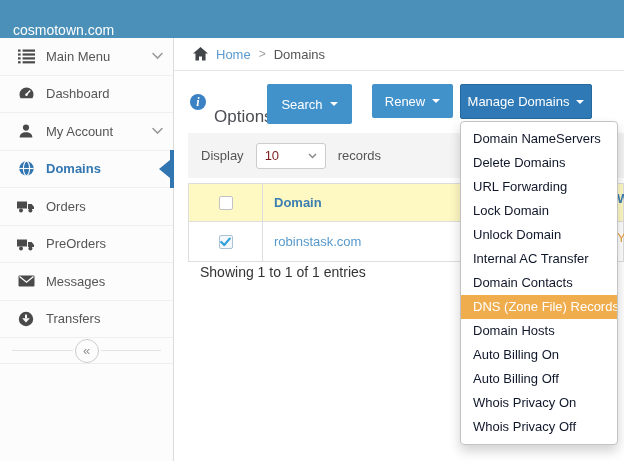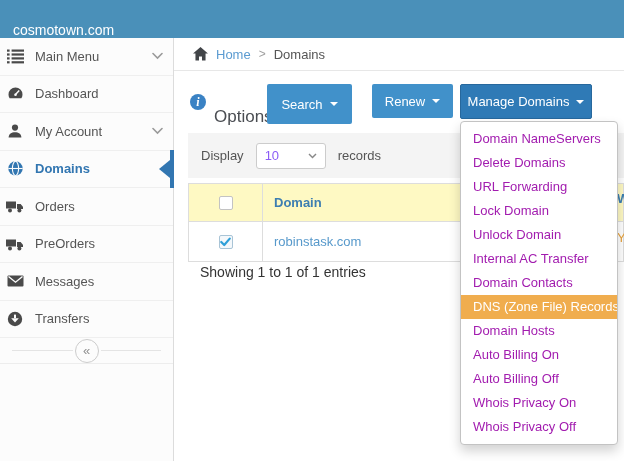--- a/index.html
+++ b/index.html
@@ -25,21 +25,21 @@
     background:var(--topbar-bg);color:#fff;display:flex;align-items:flex-end;
     padding-left:13px;font-size:14px;font-weight:400;
   }
   
   .sidebar{
     position:absolute;left:0;top:38px;width:174px;height:423px;
     background:#fcfcfc;border-right:1px solid #dcdcdc;
   }
   .side-item{
     height:37.5px;display:flex;align-items:center;position:relative;
-    padding:0 10px 0 6px;border-bottom:1px solid #efefef;
+    padding:0 10px 0 17px;border-bottom:1px solid #efefef;
     font-size:13px;color:#555;cursor:pointer;background:#fcfcfc;text-align:center;
   }
   .side-item .s-icon{
     width:18px;height:17px;margin-right:11px;flex:none;color:#4a4a4a;
     display:flex;align-items:center;justify-content:center;
   }
   .side-item .chev{margin-left:auto;color:#9a9a9a;display:flex;align-items:center;}
   .side-item.active{color:var(--active-item-blue);font-weight:bold;}
   .side-item.active .s-icon{color:var(--active-item-blue);}
   .side-item.active::after{
@@ -102,21 +102,21 @@
   }
   
   .panel-heading{
     position:absolute;left:188px;top:133px;width:436px;height:45px;
     background:#f4f4f4;display:flex;align-items:center;padding-left:13px;
     font-size:13px;color:#555;
   }
   .records-select{
     width:70px;height:26px;margin:0 12px;border:1px solid #ccc;border-radius:3px;
     background:#fff;display:flex;align-items:center;justify-content:space-between;
-    padding:0 8px;font-size:13px;color:#8b5cf6;cursor:pointer;
+    padding:0 8px;font-size:13px;color:#7f1d1d;cursor:pointer;
   }
   .records-select .sel-chev{color:#888;display:flex;}
   
   .domains-table{
     position:absolute;left:188px;top:183px;width:436px;
     border:1px solid #ddd;font-size:13px;
   }
   .t-row{display:flex;align-items:stretch;background:#fff;}
   .t-row.head{background:#fef9c3;height:38px;border-bottom:1px solid #ddd;}
   .t-row.body{height:39px;}
@@ -138,21 +138,21 @@
   .frag{position:absolute;z-index:1;font-size:13px;white-space:nowrap;}
   .frag-head{left:617px;top:191px;color:#3d7eb1;font-weight:bold;}
   .frag-cell{left:617px;top:230px;color:var(--fragment-orange);}
   
   .dropdown{
     position:absolute;left:460px;top:121px;width:158px;z-index:10;
     background:#fff;border:1px solid #c3c3c3;border-radius:4px;
     box-shadow:0 6px 12px rgba(0,0,0,0.18);padding:5px 0;
   }
   .dd-item{
-    height:24px;line-height:24px;padding-left:12px;font-size:13px;color:#a21caf;
+    height:24px;line-height:24px;padding-left:12px;font-size:13px;color:#0f172a;
     white-space:nowrap;cursor:pointer;overflow:hidden;
   }
   .dd-item.highlight{background:var(--highlight-orange);color:#fff;}
 </style>
 </head>
 <body>
 
 <header class="topbar">
   <span>cosmotown.com</span>
 </header>

